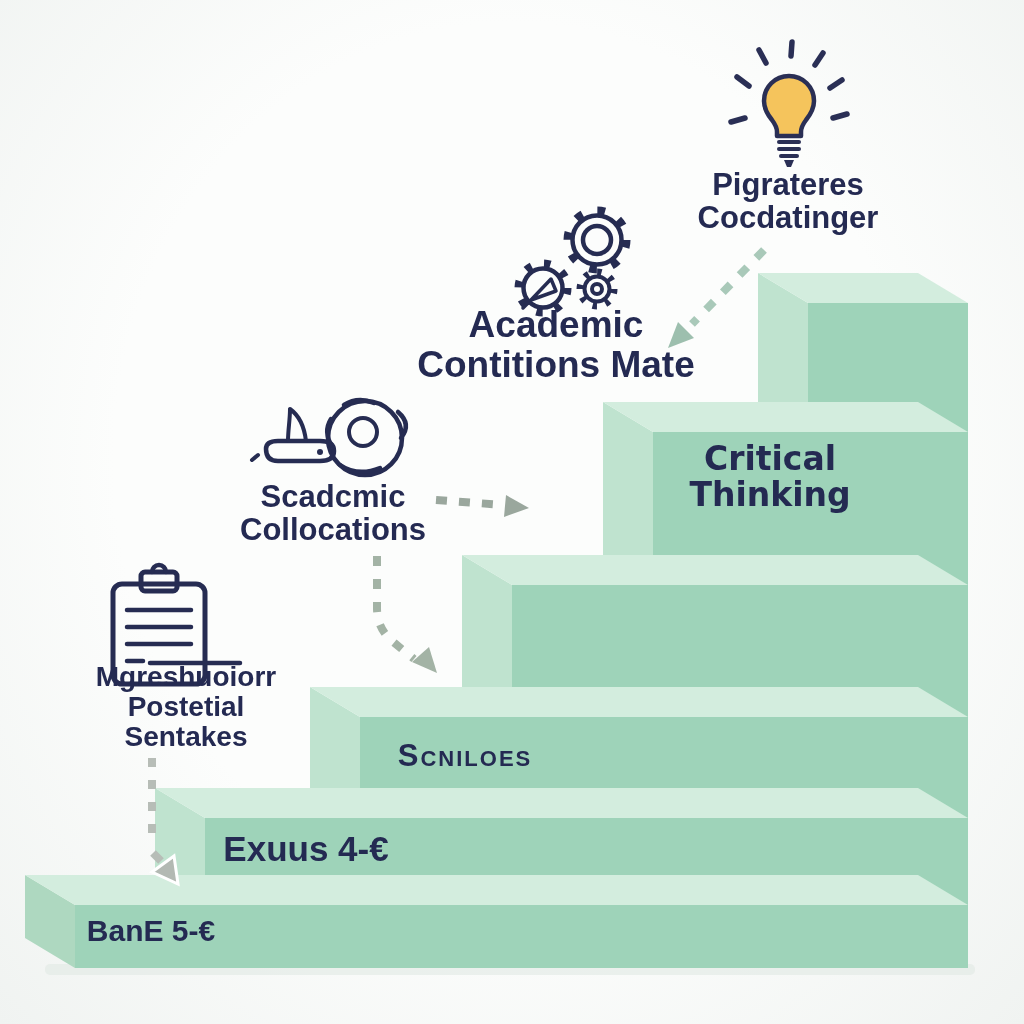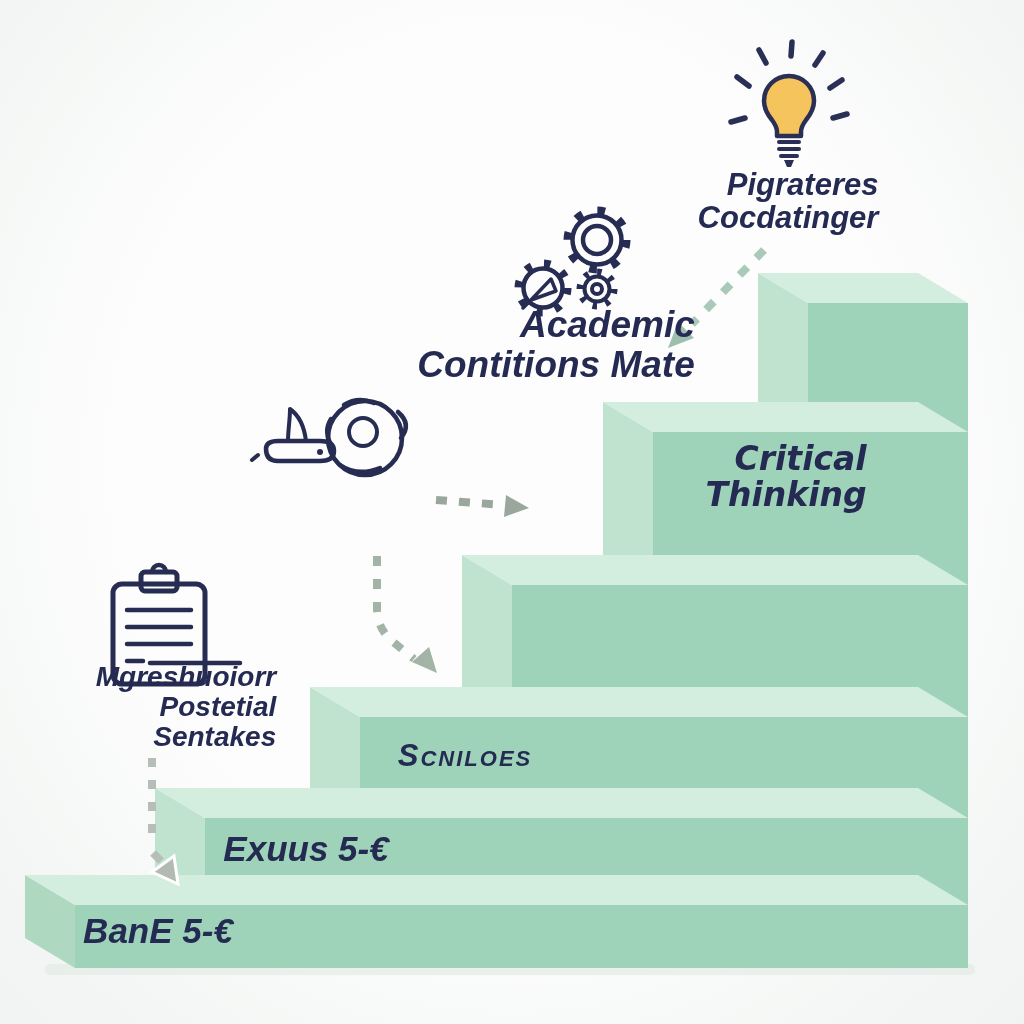--- a/index.html
+++ b/index.html
@@ -4,28 +4,28 @@
 <style>
   html,body { margin:0; padding:0; }
   .canvas {
     position:relative; width:1024px; height:1024px; overflow:hidden;
     background: radial-gradient(ellipse at 50% 45%, #fcfdfc 55%, #f0f3f1 100%);
     font-family:"Liberation Sans", sans-serif;
   }
   svg.scene { position:absolute; left:0; top:0; }
   .lbl {
     position:absolute; transform:translate(-50%,-50%);
-    color:#242a52; font-weight:bold; text-align:right;
-    white-space:pre-line; line-height:1.08;font-style:italic;
+    color:#242a52; font-weight:bold; text-align:center;
+    white-space:pre-line; line-height:1.08;
   }
-  .lbl-step1 { left:158px; top:931px; font-size:35px; }
+  .lbl-step1 { left:151px; top:931px; font-size:30px; }
   .lbl-step2 { left:306px; top:849px; font-size:35px; }
   .lbl-step3 { left:465px; top:756px; font-size:31px; font-variant:small-caps; letter-spacing:2px; }
   .lbl-step4 { left:643px; top:625px; font-size:34px; }
-  .lbl-step5 { left:770px; top:477px; font-size:33px; font-family:"DejaVu Sans", sans-serif;margin-left:16px; }
+  .lbl-step5 { left:770px; top:477px; font-size:33px; font-family:"DejaVu Sans", sans-serif; }
   .lbl-step6 { left:888px; top:338px; font-size:37px; }
   .lbl-pigrateres { left:788px; top:201px; font-size:31px; }
   .lbl-academic   { left:556px; top:345px; font-size:37px; }
   .lbl-scadcmic   { left:333px; top:513px; font-size:31px; }
   .lbl-mgresh     { left:158px; top:707px; font-size:28px;margin-left:28px; }
 </style>
 </head>
 <body>
 
 <div class="canvas">
@@ -144,26 +144,28 @@
       <path d="M 152,572 a 7,7 0 0 1 14,0" stroke-width="4.5"></path>
       <line x1="127" y1="610" x2="191" y2="610" stroke-width="4.5"></line>
       <line x1="127" y1="627" x2="191" y2="627" stroke-width="4.5"></line>
       <line x1="127" y1="644" x2="191" y2="644" stroke-width="4.5"></line>
       <line x1="127" y1="661" x2="143" y2="661" stroke-width="4.5"></line>
       <line x1="150" y1="663" x2="240" y2="663" stroke-width="4.5"></line>
     </g>
   </svg>
 
   <div class="lbl lbl-step1">BanE 5-€</div>
-  <div class="lbl lbl-step2">Exuus 5-€</div>
+  <div class="lbl lbl-step2">Exuus 4-€</div>
   <div class="lbl lbl-step3">Scniloes</div>
   <div class="lbl lbl-step5">Critical
 Thinking</div>
 
   <div class="lbl lbl-mgresh">Mgreshuoiorr
 Postetial
 Sentakes</div>
+  <div class="lbl lbl-scadcmic">Scadcmic
+Collocations</div>
   <div class="lbl lbl-academic">Academic
 Contitions Mate</div>
   <div class="lbl lbl-pigrateres">Pigrateres
 Cocdatinger</div>
 
 </div>
 
 </body></html>

